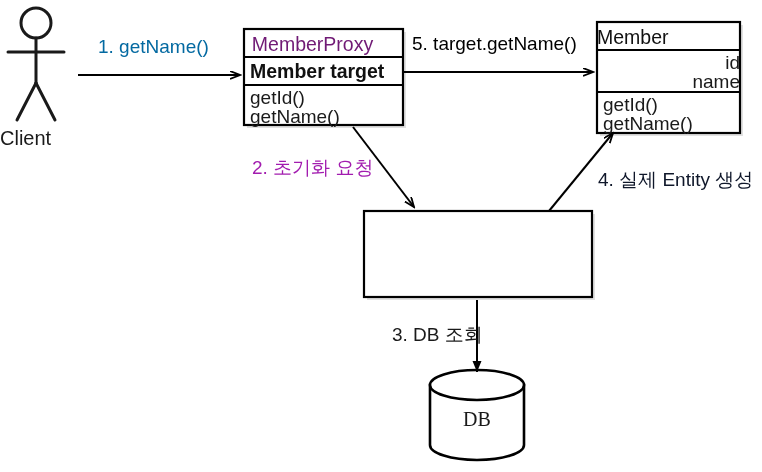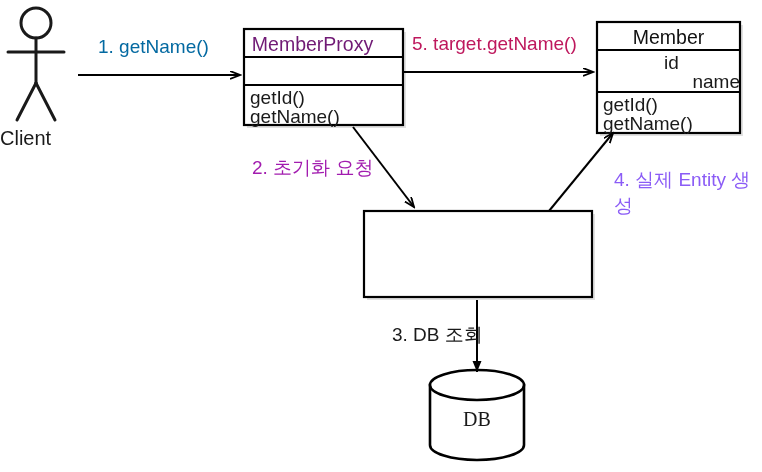--- a/index.html
+++ b/index.html
@@ -111,35 +111,36 @@
     <line class="arrow-line" x1="477" y1="300" x2="477" y2="372" marker-end="url(#arrowSolid)"></line>
 
     <line class="arrow-line" x1="549" y1="211" x2="613" y2="133" marker-end="url(#arrowOpen)"></line>
 
     <line class="arrow-line" x1="404" y1="72" x2="593" y2="72" marker-end="url(#arrowOpen)"></line>
   </svg>
 
   <div style="position:absolute; left:0px; top:127px; width:74px; text-align:left; font-size:20px; color:#1a1a1a;">Client</div>
 
   <div style="position:absolute; left:244px; top:33px; width:137px; text-align:center; font-size:19.5px; color:#701a75;">MemberProxy</div>
+  <div style="position:absolute; left:250px; top:60px; width:153px; text-align:left; font-size:19.5px; font-weight:bold; color:#111;">Member target</div>
   <div style="position:absolute; left:250px; top:87px; width:153px; text-align:left; font-size:19px; color:#1a1a1a;">getId()</div>
   <div style="position:absolute; left:250px; top:106px; width:153px; text-align:left; font-size:19px; color:#1a1a1a;">getName()</div>
 
-  <div style="position:absolute; left:597px; top:26px; width:143px; text-align:center; font-size:19.5px; color:#111;">Member</div>
-  <div style="position:absolute; left:603px; top:52px; width:137px; text-align:center; font-size:19px; color:#1a1a1a;">id</div>
+  <div style="position:absolute; left:597px; top:26px; width:143px; text-align:left; font-size:19.5px; color:#111;">Member</div>
+  <div style="position:absolute; left:603px; top:52px; width:137px; text-align:right; font-size:19px; color:#1a1a1a;">id</div>
   <div style="position:absolute; left:603px; top:71px; width:137px; text-align:right; font-size:19px; color:#1a1a1a;">name</div>
   <div style="position:absolute; left:603px; top:94px; width:137px; text-align:left; font-size:19px; color:#1a1a1a;">getId()</div>
   <div style="position:absolute; left:603px; top:113px; width:137px; text-align:left; font-size:19px; color:#1a1a1a;">getName()</div>
 
 
   <div style="position:absolute; left:430px; top:408px; width:94px; text-align:center; font-size:20px; color:#1a1a1a;font-family:Liberation Serif, serif;">DB</div>
 
   <div style="position:absolute; left:98px; top:36px; font-size:19px; color:#0369a1;">1. getName()</div>
 
   <div style="position:absolute; left:252px; top:155px; font-size:19px; color:#a21caf;">2. 초기화 요청</div>
 
   <div style="position:absolute; left:376px; top:322px; font-size:19px; color:#1a1a1a;margin-left:16px;">3. DB 조회</div>
 
-  <div style="position:absolute; left:598px; top:167px; font-size:19px; color:#8b5cf6;margin-left:16px;">4. 실제 Entity 생성</div>
+  <div style="position:absolute; left:598px; top:167px; font-size:19px; color:#0f172a;">4. 실제 Entity 생성</div>
 
-  <div style="position:absolute; left:412px; top:33px; font-size:19px; color:#be185d;">5. target.getName()</div>
+  <div style="position:absolute; left:412px; top:33px; font-size:19px; color:#000000;">5. target.getName()</div>
 
 </div>
 
 </body></html>

